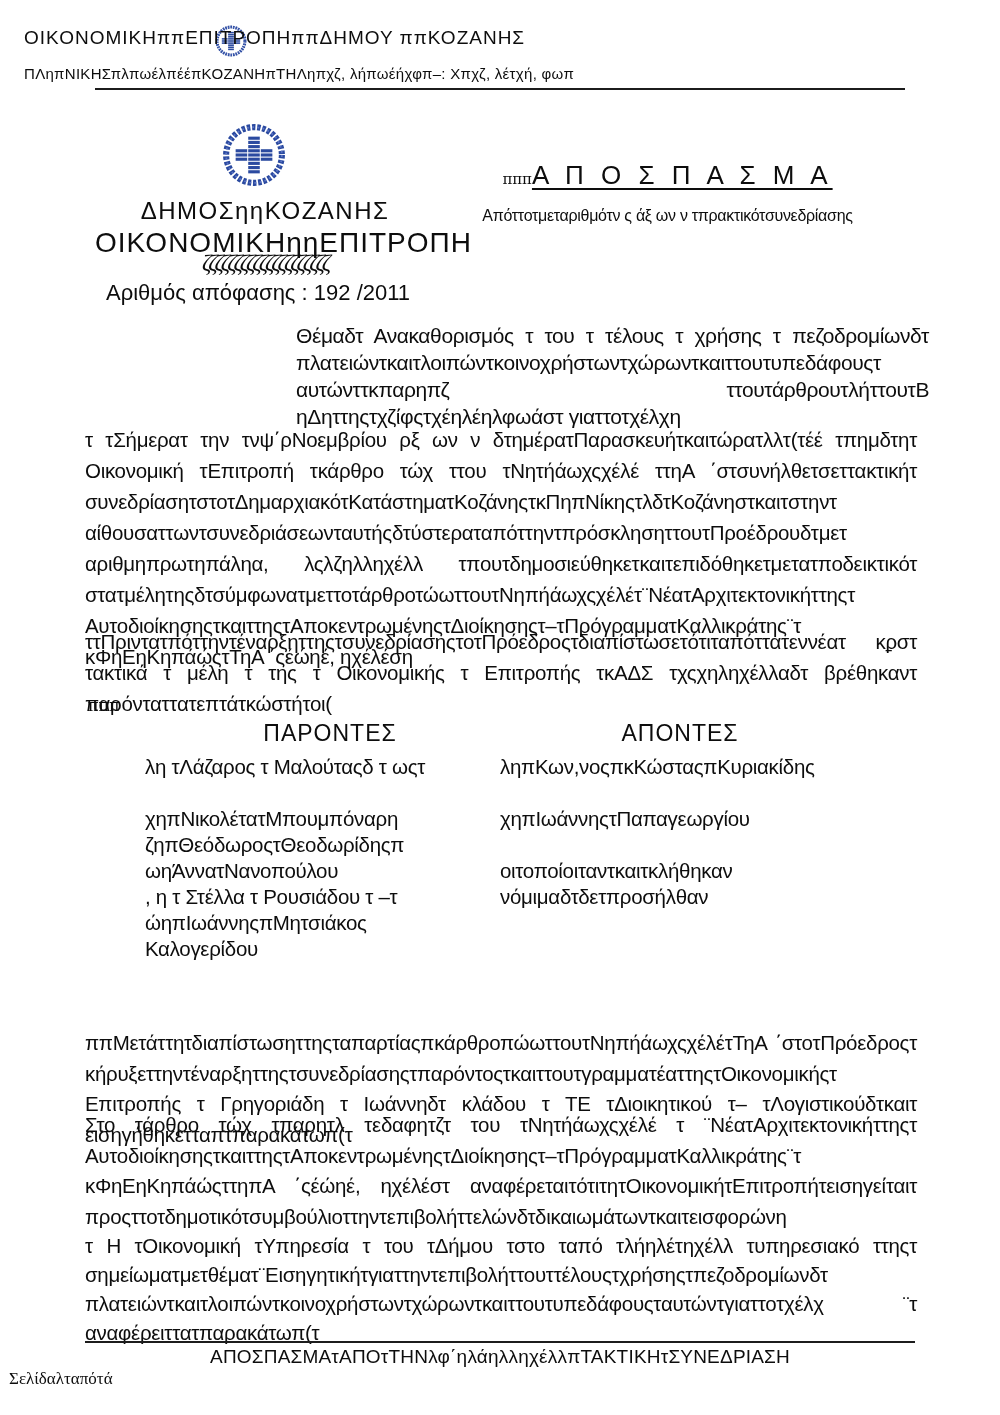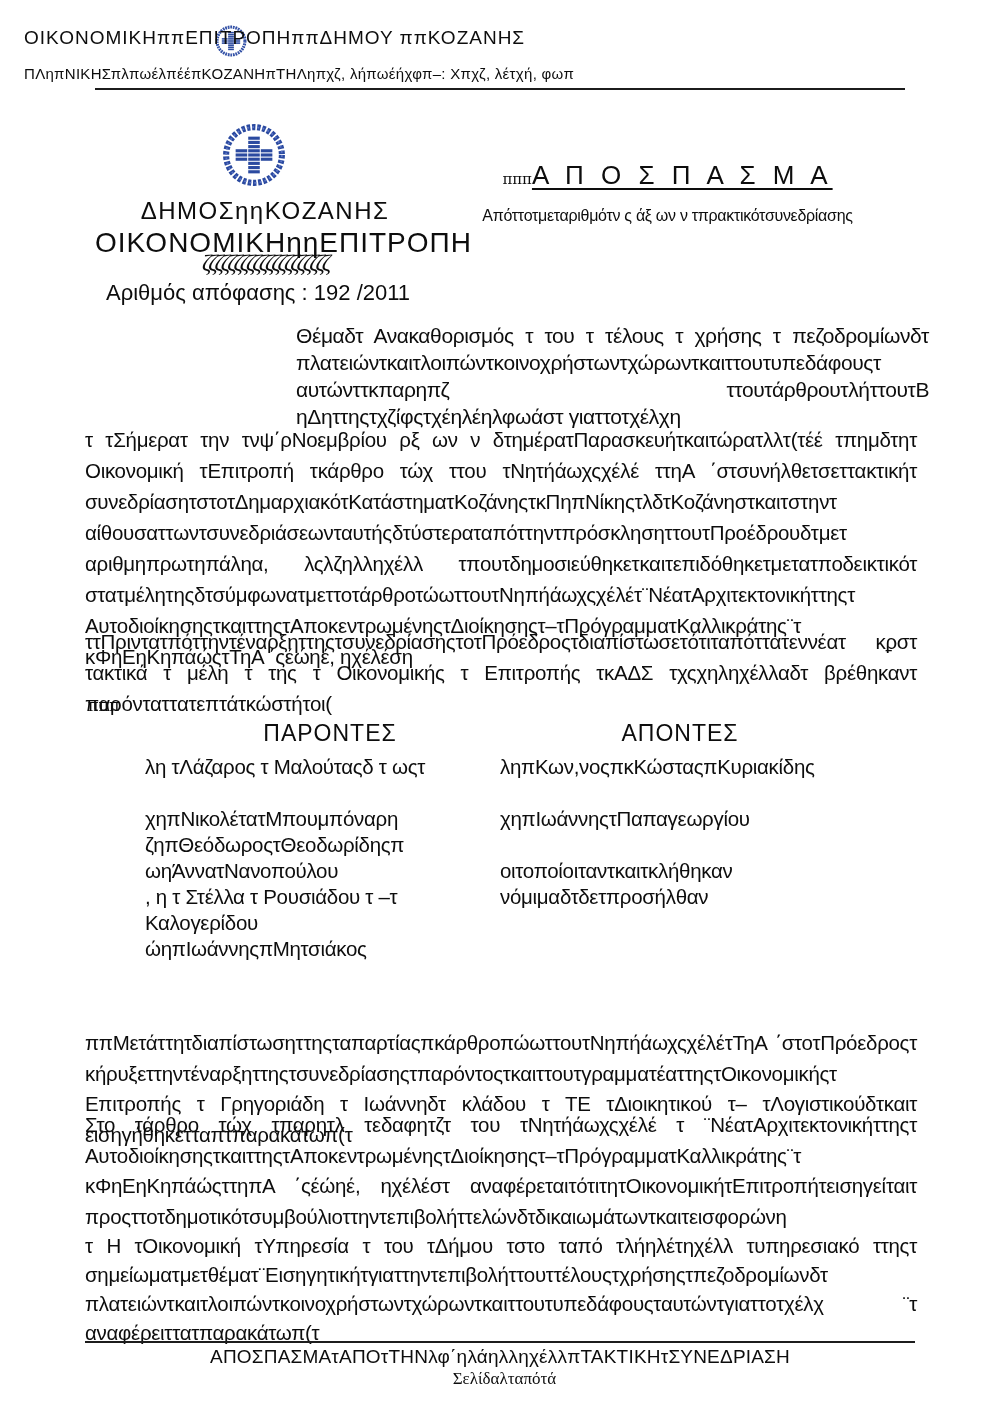--- a/index.html
+++ b/index.html
@@ -41,21 +41,21 @@
   .p5{top:1231px;line-height:29px;}
 
   .hdr-present{left:240px;top:720px;width:180px;text-align:center;font-size:23px;letter-spacing:1px;}
   .hdr-absent{left:595px;top:720px;width:170px;text-align:center;font-size:23px;letter-spacing:1px;}
 
   .roster{left:145px;top:754px;width:772px;}
   .rrow{display:grid;grid-template-columns:355px 1fr;min-height:26px;}
   .rcell,.lcell{font-size:20.5px;line-height:26px;letter-spacing:-0.3px;white-space:nowrap;}
 
   .f1{left:0;right:0;top:1346px;text-align:center;font-size:19px;letter-spacing:0.2px;}
-  .f2{left:0;right:0;top:1369px;text-align:center;font-size:17px;font-family:"Liberation Serif",serif;margin-left:9px;}
+  .f2{left:0;right:0;top:1369px;text-align:left;font-size:17px;font-family:"Liberation Serif",serif;margin-left:9px;}
 </style>
 </head>
 <body>
 
 <div class="page">
 
   <svg width="0" height="0" style="position:absolute" aria-hidden="true">
     <defs>
       <g id="emblem">
         <circle cx="50" cy="52" r="41" fill="none" stroke="#2b4aa0" stroke-width="9" stroke-dasharray="5 2.6"></circle>
@@ -140,25 +140,25 @@
     </div>
     <div class="rrow">
       <div class="lcell">ωηΆννατΝανοπούλου</div>
       <div class="rcell">οιτοποίοιταντκαιτκλήθηκαν</div>
     </div>
     <div class="rrow">
       <div class="lcell">, η  τ  Στέλλα   τ  Ρουσιάδου   τ  –τ</div>
       <div class="rcell">νόμιμαδτδετπροσήλθαν</div>
     </div>
     <div class="rrow">
-      <div class="lcell">Καλογερίδου</div>
+      <div class="lcell">ώηπΙωάννηςπΜητσιάκος</div>
       <div class="rcell"></div>
     </div>
     <div class="rrow">
-      <div class="lcell">ώηπΙωάννηςπΜητσιάκος</div>
+      <div class="lcell">Καλογερίδου</div>
       <div class="rcell"></div>
     </div>
   </div>
 
   <div class="abs para p3">ππΜετάττητδιαπίστωσηττηςταπαρτίαςπκάρθροπώωττουτΝηπήάωχςχέλέτΤηΑ ΄στοτΠρόεδροςτ κήρυξεττηντέναρξηττηςτσυνεδρίασηςτπαρόντοςτκαιττουτγραμματέαττηςτΟικονομικήςτ Επιτροπής τ Γρηγοριάδη τ Ιωάννηδτ κλάδου τ ΤΕ τΔιοικητικού τ– τΛογιστικούδτκαιτ εισηγήθηκετταπτπαρακάτωπ(τ</div>
   <div class="abs para p4">Στο τάρθρο τώχ τπαρητλ τεδαφητζτ του τΝητήάωχςχέλέ τ ¨ΝέατΑρχιτεκτονικήττηςτ ΑυτοδιοίκησηςτκαιττηςτΑποκεντρωμένηςτΔιοίκησηςτ–τΠρόγραμματΚαλλικράτης¨τ κΦηΕηΚηπάώςττηπΑ ΄ςέώηέ, ηχέλέστ αναφέρεταιτότιτητΟικονομικήτΕπιτροπήτεισηγείταιτ προςττοτδημοτικότσυμβούλιοττηντεπιβολήττελώνδτδικαιωμάτωντκαιτεισφορώνη</div>
   <div class="abs para p5">τ Η τΟικονομική τΥπηρεσία τ του τΔήμου τστο ταπό τλήηλέτηχέλλ τυπηρεσιακό ττηςτ σημείωματμετθέματ¨Εισηγητικήτγιαττηντεπιβολήττουττέλουςτχρήσηςτπεζοδρομίωνδτ πλατειώντκαιτλοιπώντκοινοχρήστωντχώρωντκαιττουτυπεδάφουςταυτώντγιαττοτχέλχ ¨τ αναφέρειττατπαρακάτωπ(τ</div>
 
   <div class="rule rule-bottom"></div>
   <div class="abs f1">ΑΠΟΣΠΑΣΜΑτΑΠΟτΤΗΝλφ΄ηλάηλληχέλλπΤΑΚΤΙΚΗτΣΥΝΕΔΡΙΑΣΗ</div>

